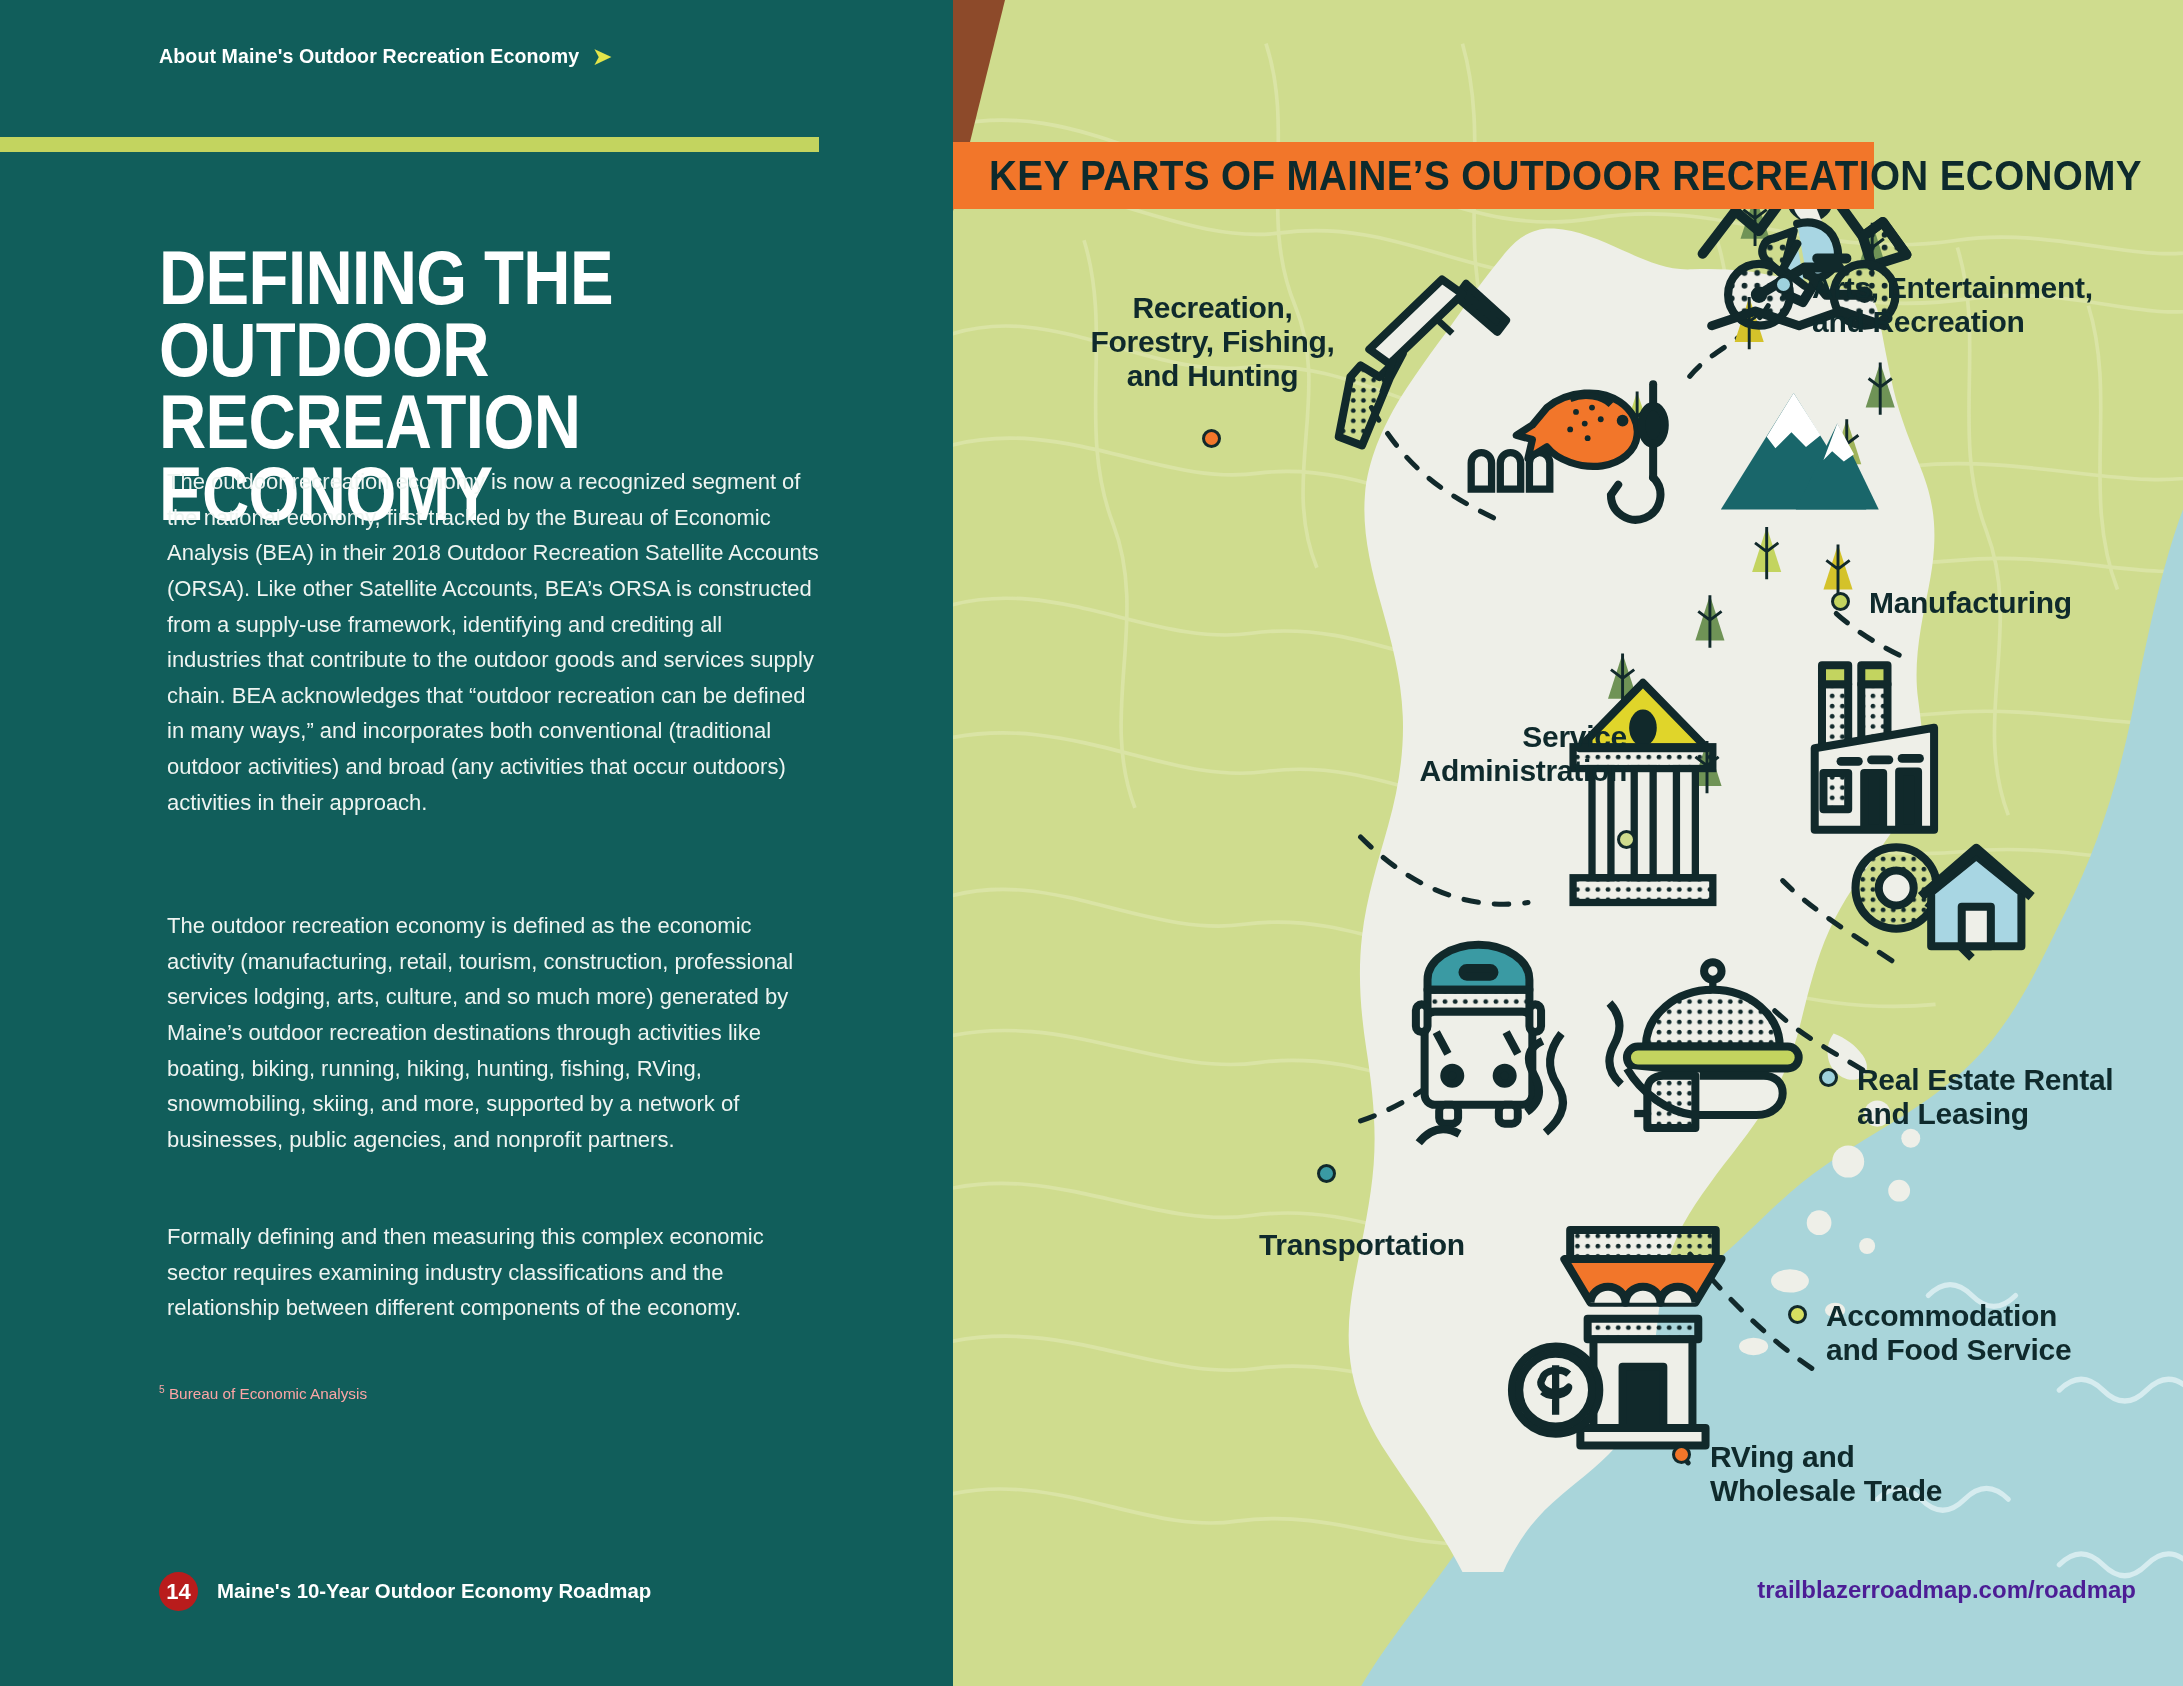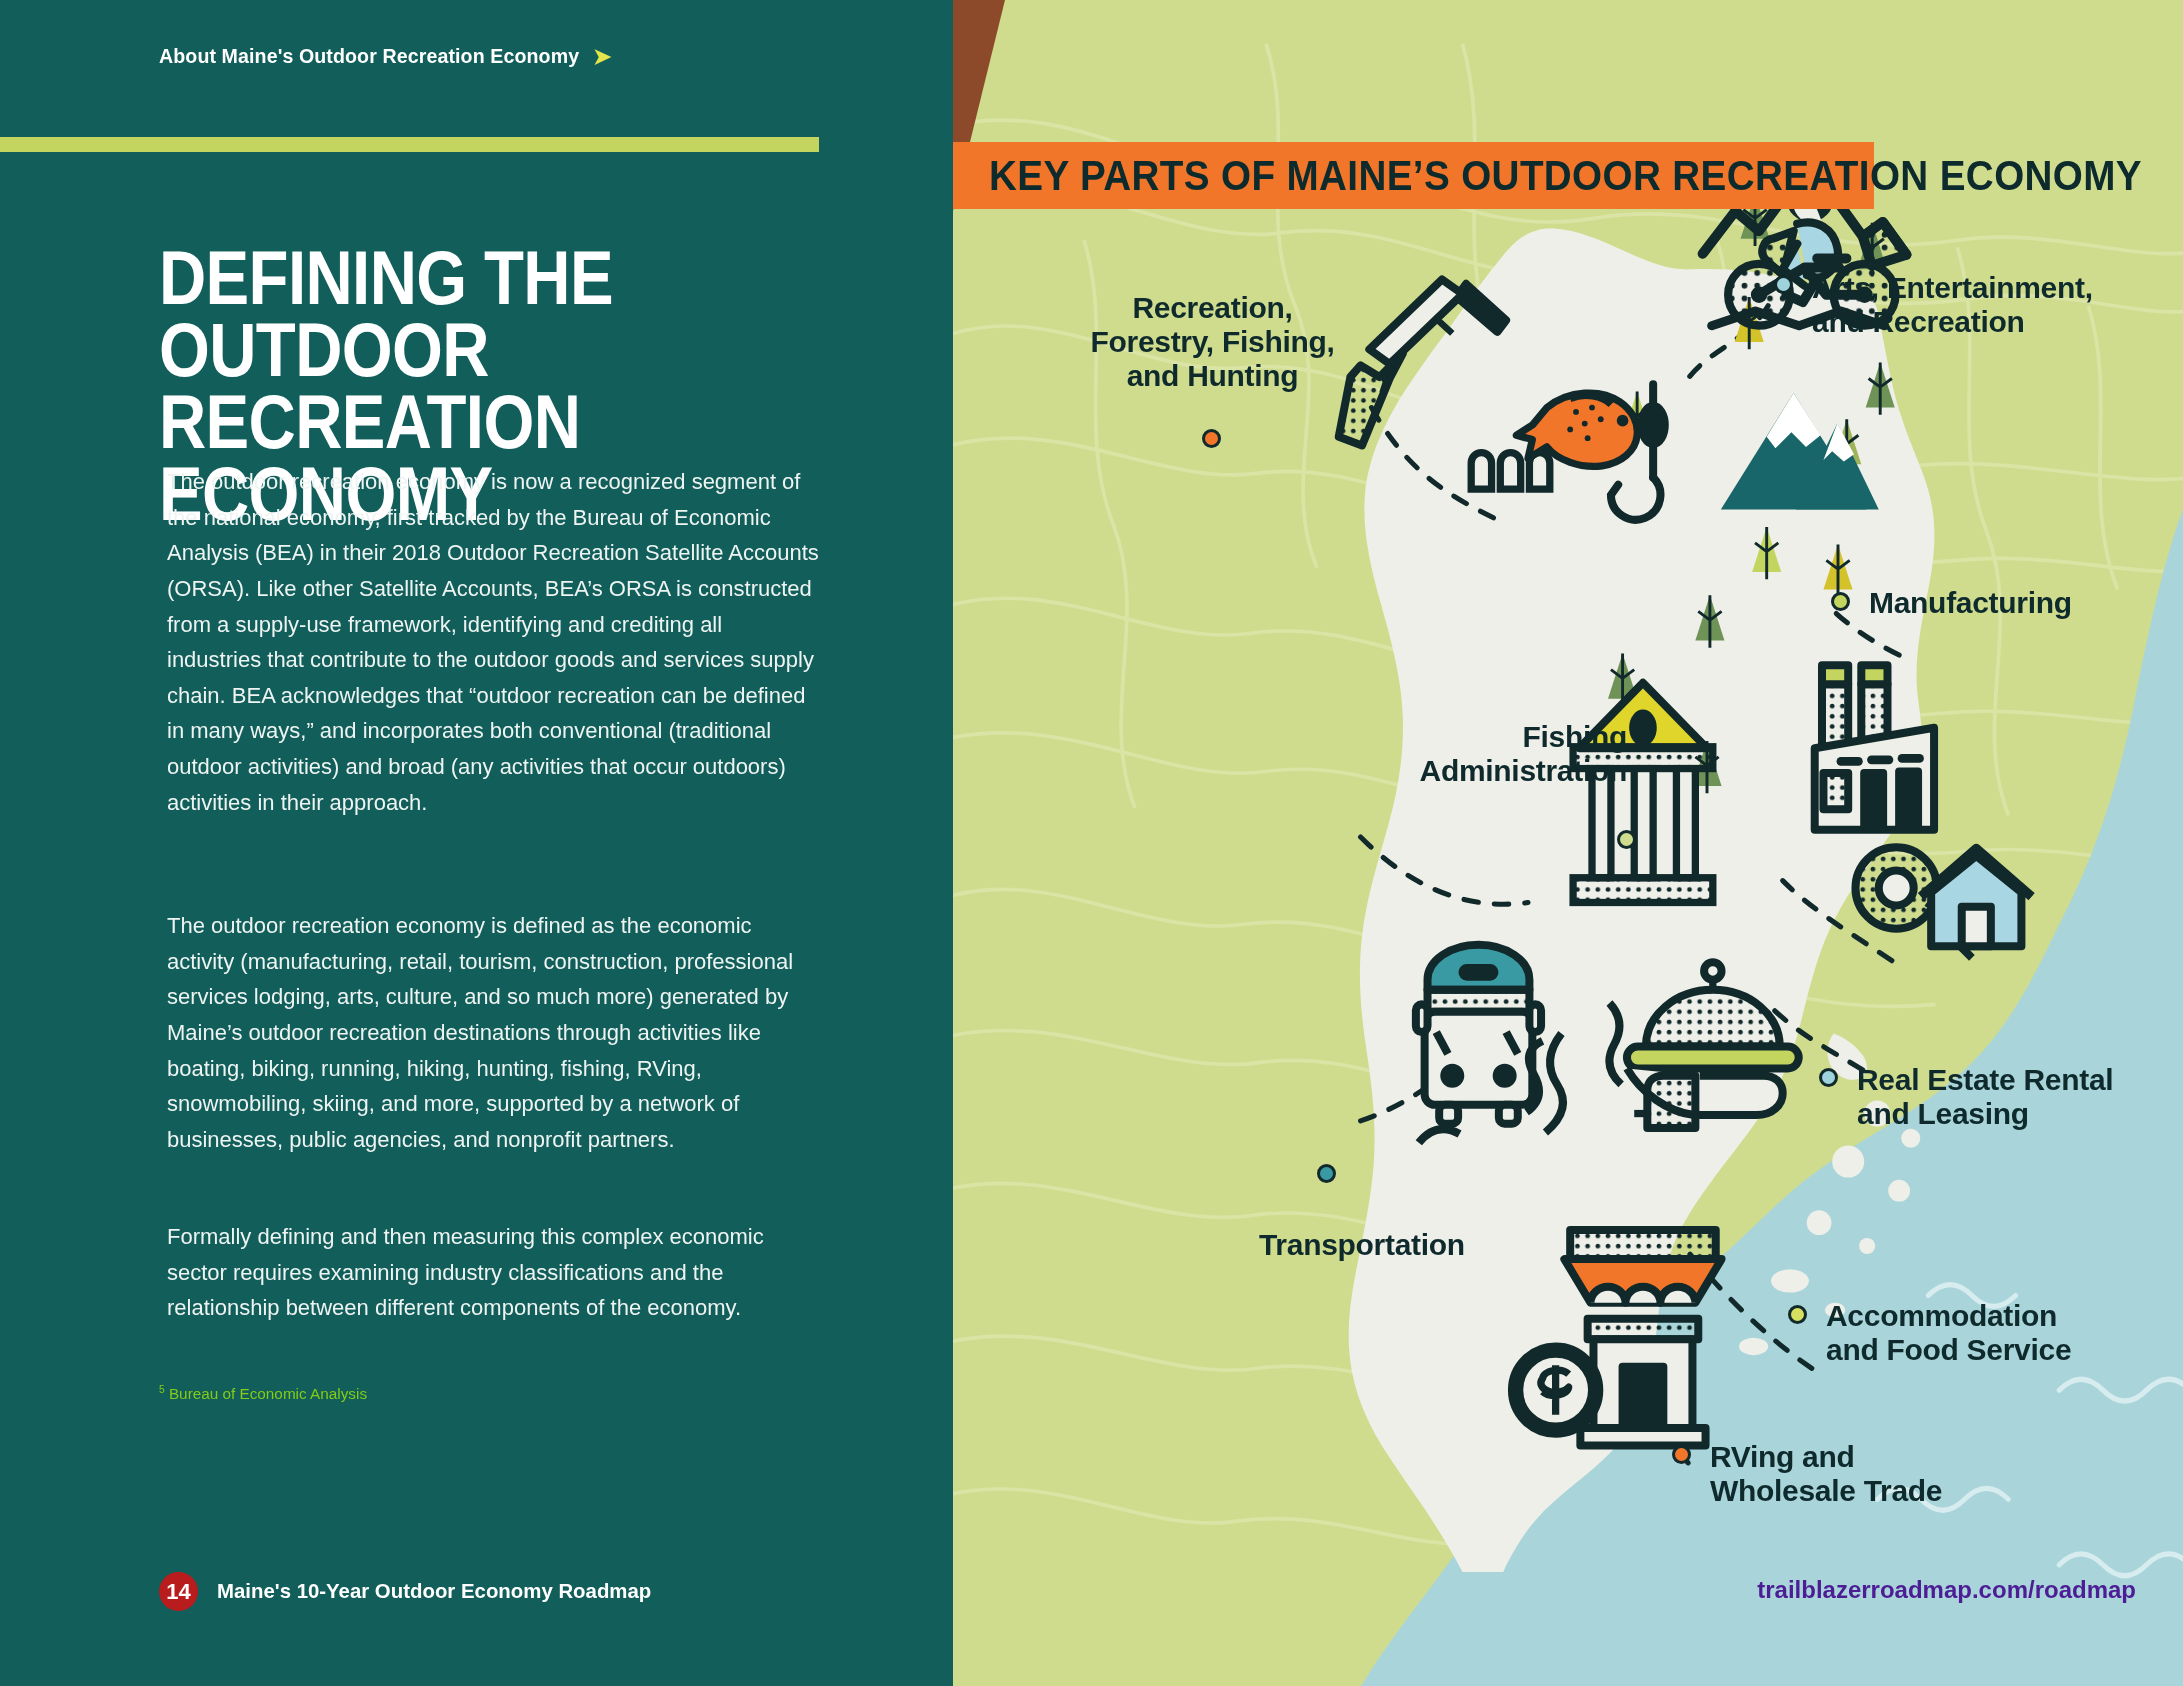--- a/index.html
+++ b/index.html
@@ -36,21 +36,21 @@
   }
   .body-copy{
     position:absolute;left:159px;width:655px;
     color:#eef4f1;font-size:22px;line-height:1.62;margin-left:8px;
   }
   .p1{top:442px;}
   .p2{top:886px;}
   .p3{top:1197px;}
   .footnote{
     position:absolute;left:159px;top:1383px;width:655px;
-    color:#84cc16;font-size:15.3px;line-height:1.4;
+    color:#fca5a5;font-size:15.3px;line-height:1.4;
   }
   .footnote sup{font-size:10.2px;}
   .footer-left{
     position:absolute;left:159px;top:1572px;display:flex;align-items:center;gap:19px;
   }
   .page-badge{
     width:39px;height:39px;border-radius:50%;background:#b91c1c;
     color:#ffffff;font-weight:bold;font-size:22px;
     display:flex;align-items:center;justify-content:center;
     font-family:Liberation Sans, sans-serif;
@@ -414,21 +414,21 @@
 
     <div class="label ctr" style="left:63px;top:291px;width:393px;"><span>Recreation,</span><br><span>Forestry, Fishing,</span><br><span>and Hunting</span></div>
     <div class="dot" style="left:249px;top:429px;background:#f2762a;"></div>
 
     <div class="label" style="left:859px;top:271px;width:364px;"><span>Arts, Entertainment,</span><br><span>and Recreation</span></div>
     <div class="dot" style="left:821px;top:275px;background:#9ed2dd;"></div>
 
     <div class="label" style="left:916px;top:586px;"><span>Manufacturing</span></div>
     <div class="dot" style="left:878px;top:592px;background:#c3d45f;"></div>
 
-    <div class="label rgt" style="left:274px;top:720px;width:400px;"><span>Fishing</span><br><span>Administration</span></div>
+    <div class="label rgt" style="left:274px;top:720px;width:400px;"><span>Service</span><br><span>Administration</span></div>
     <div class="dot" style="left:664px;top:830px;background:#cfdc8e;"></div>
 
     <div class="label" style="left:904px;top:1063px;width:327px;"><span>Real Estate Rental</span><br><span>and Leasing</span></div>
     <div class="dot" style="left:866px;top:1068px;background:#9ed2dd;"></div>
 
     <div class="label" style="left:306px;top:1228px;"><span>Transportation</span></div>
     <div class="dot" style="left:364px;top:1164px;background:#3a9aa3;"></div>
 
     <div class="label" style="left:873px;top:1299px;width:342px;"><span>Accommodation</span><br><span>and Food Service</span></div>
     <div class="dot" style="left:835px;top:1305px;background:#d6df60;"></div>

